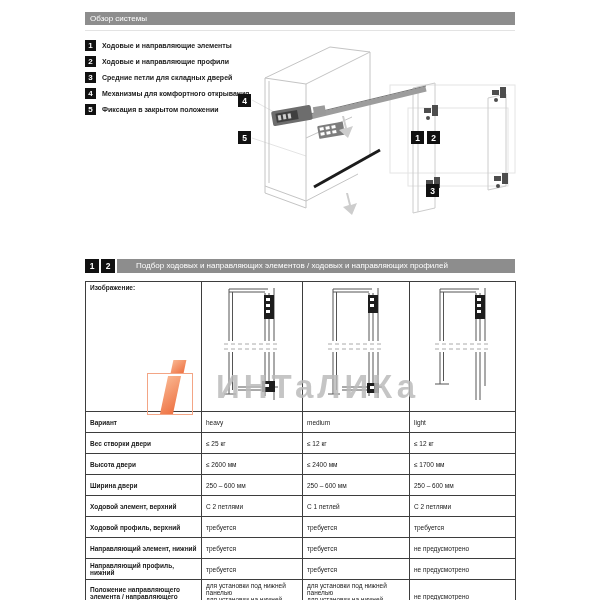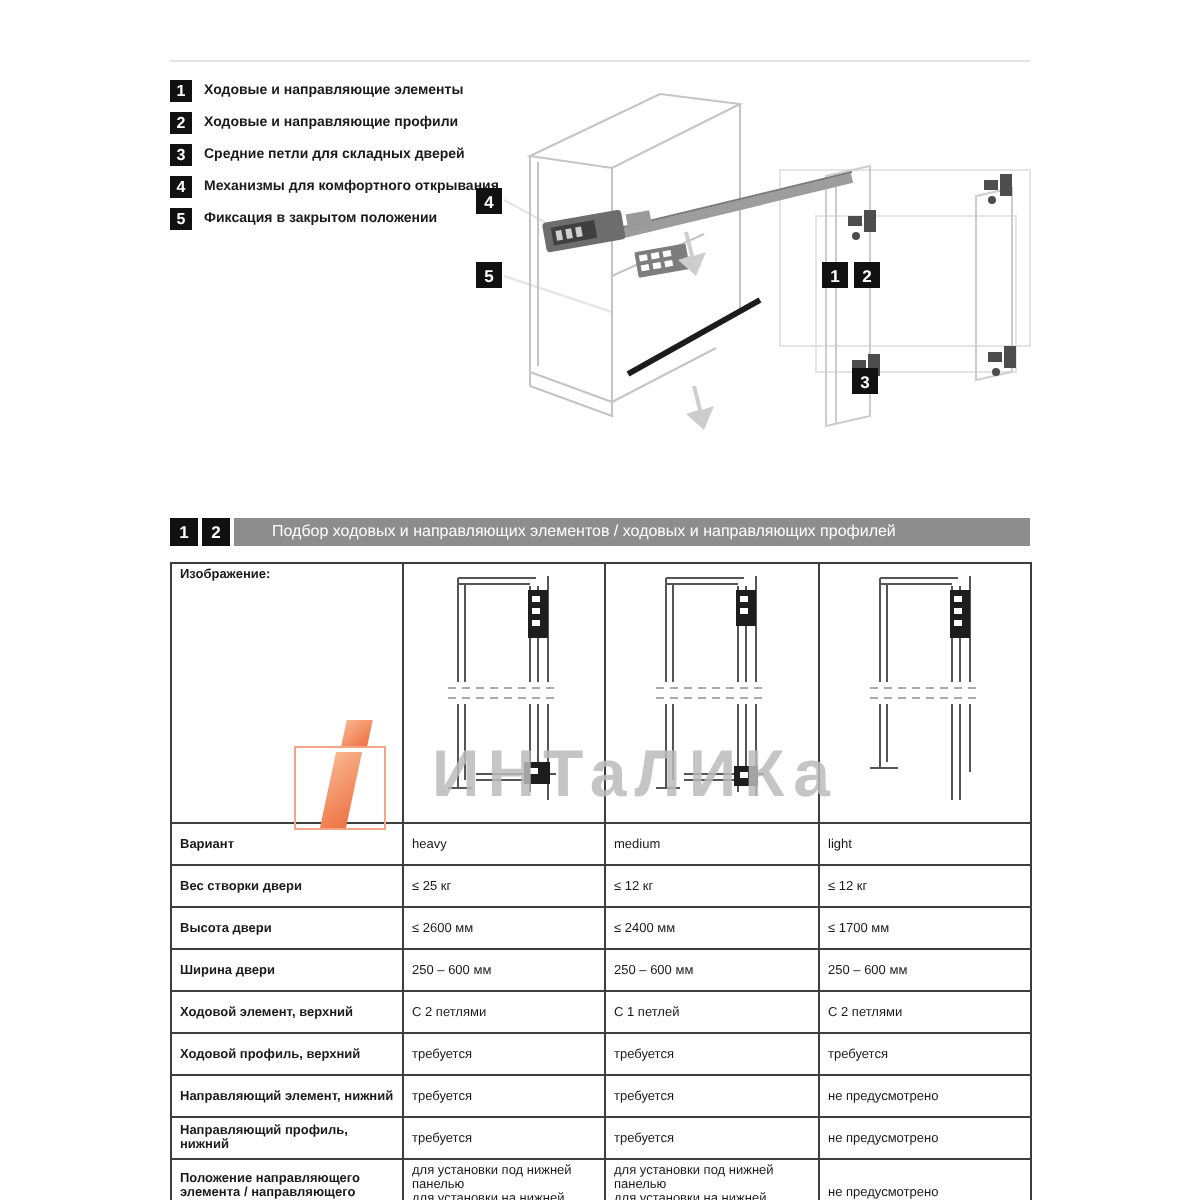--- a/index.html
+++ b/index.html
@@ -54,20 +54,23 @@
           background:linear-gradient(135deg,#f9b58f,#ee7243);transform:skewX(-12deg);}
   .wm-dot{position:absolute;left:25px;top:0;width:13px;height:13px;
           background:linear-gradient(135deg,#f9b58f,#ee7243);transform:skewX(-12deg);}
 </style>
 </head>
 <body>
 
 <div class="page">
   <div class="doc">
 
+    <div class="bar bar1">
+      <span>Обзор системы</span>
+    </div>
     <div class="rule"></div>
 
     <div class="legend">
       <div class="legend-item">
         <span class="numsq">1</span>
         <span class="legend-label">Ходовые и направляющие элементы</span>
       </div>
       <div class="legend-item">
         <span class="numsq">2</span>
         <span class="legend-label">Ходовые и направляющие профили</span>

